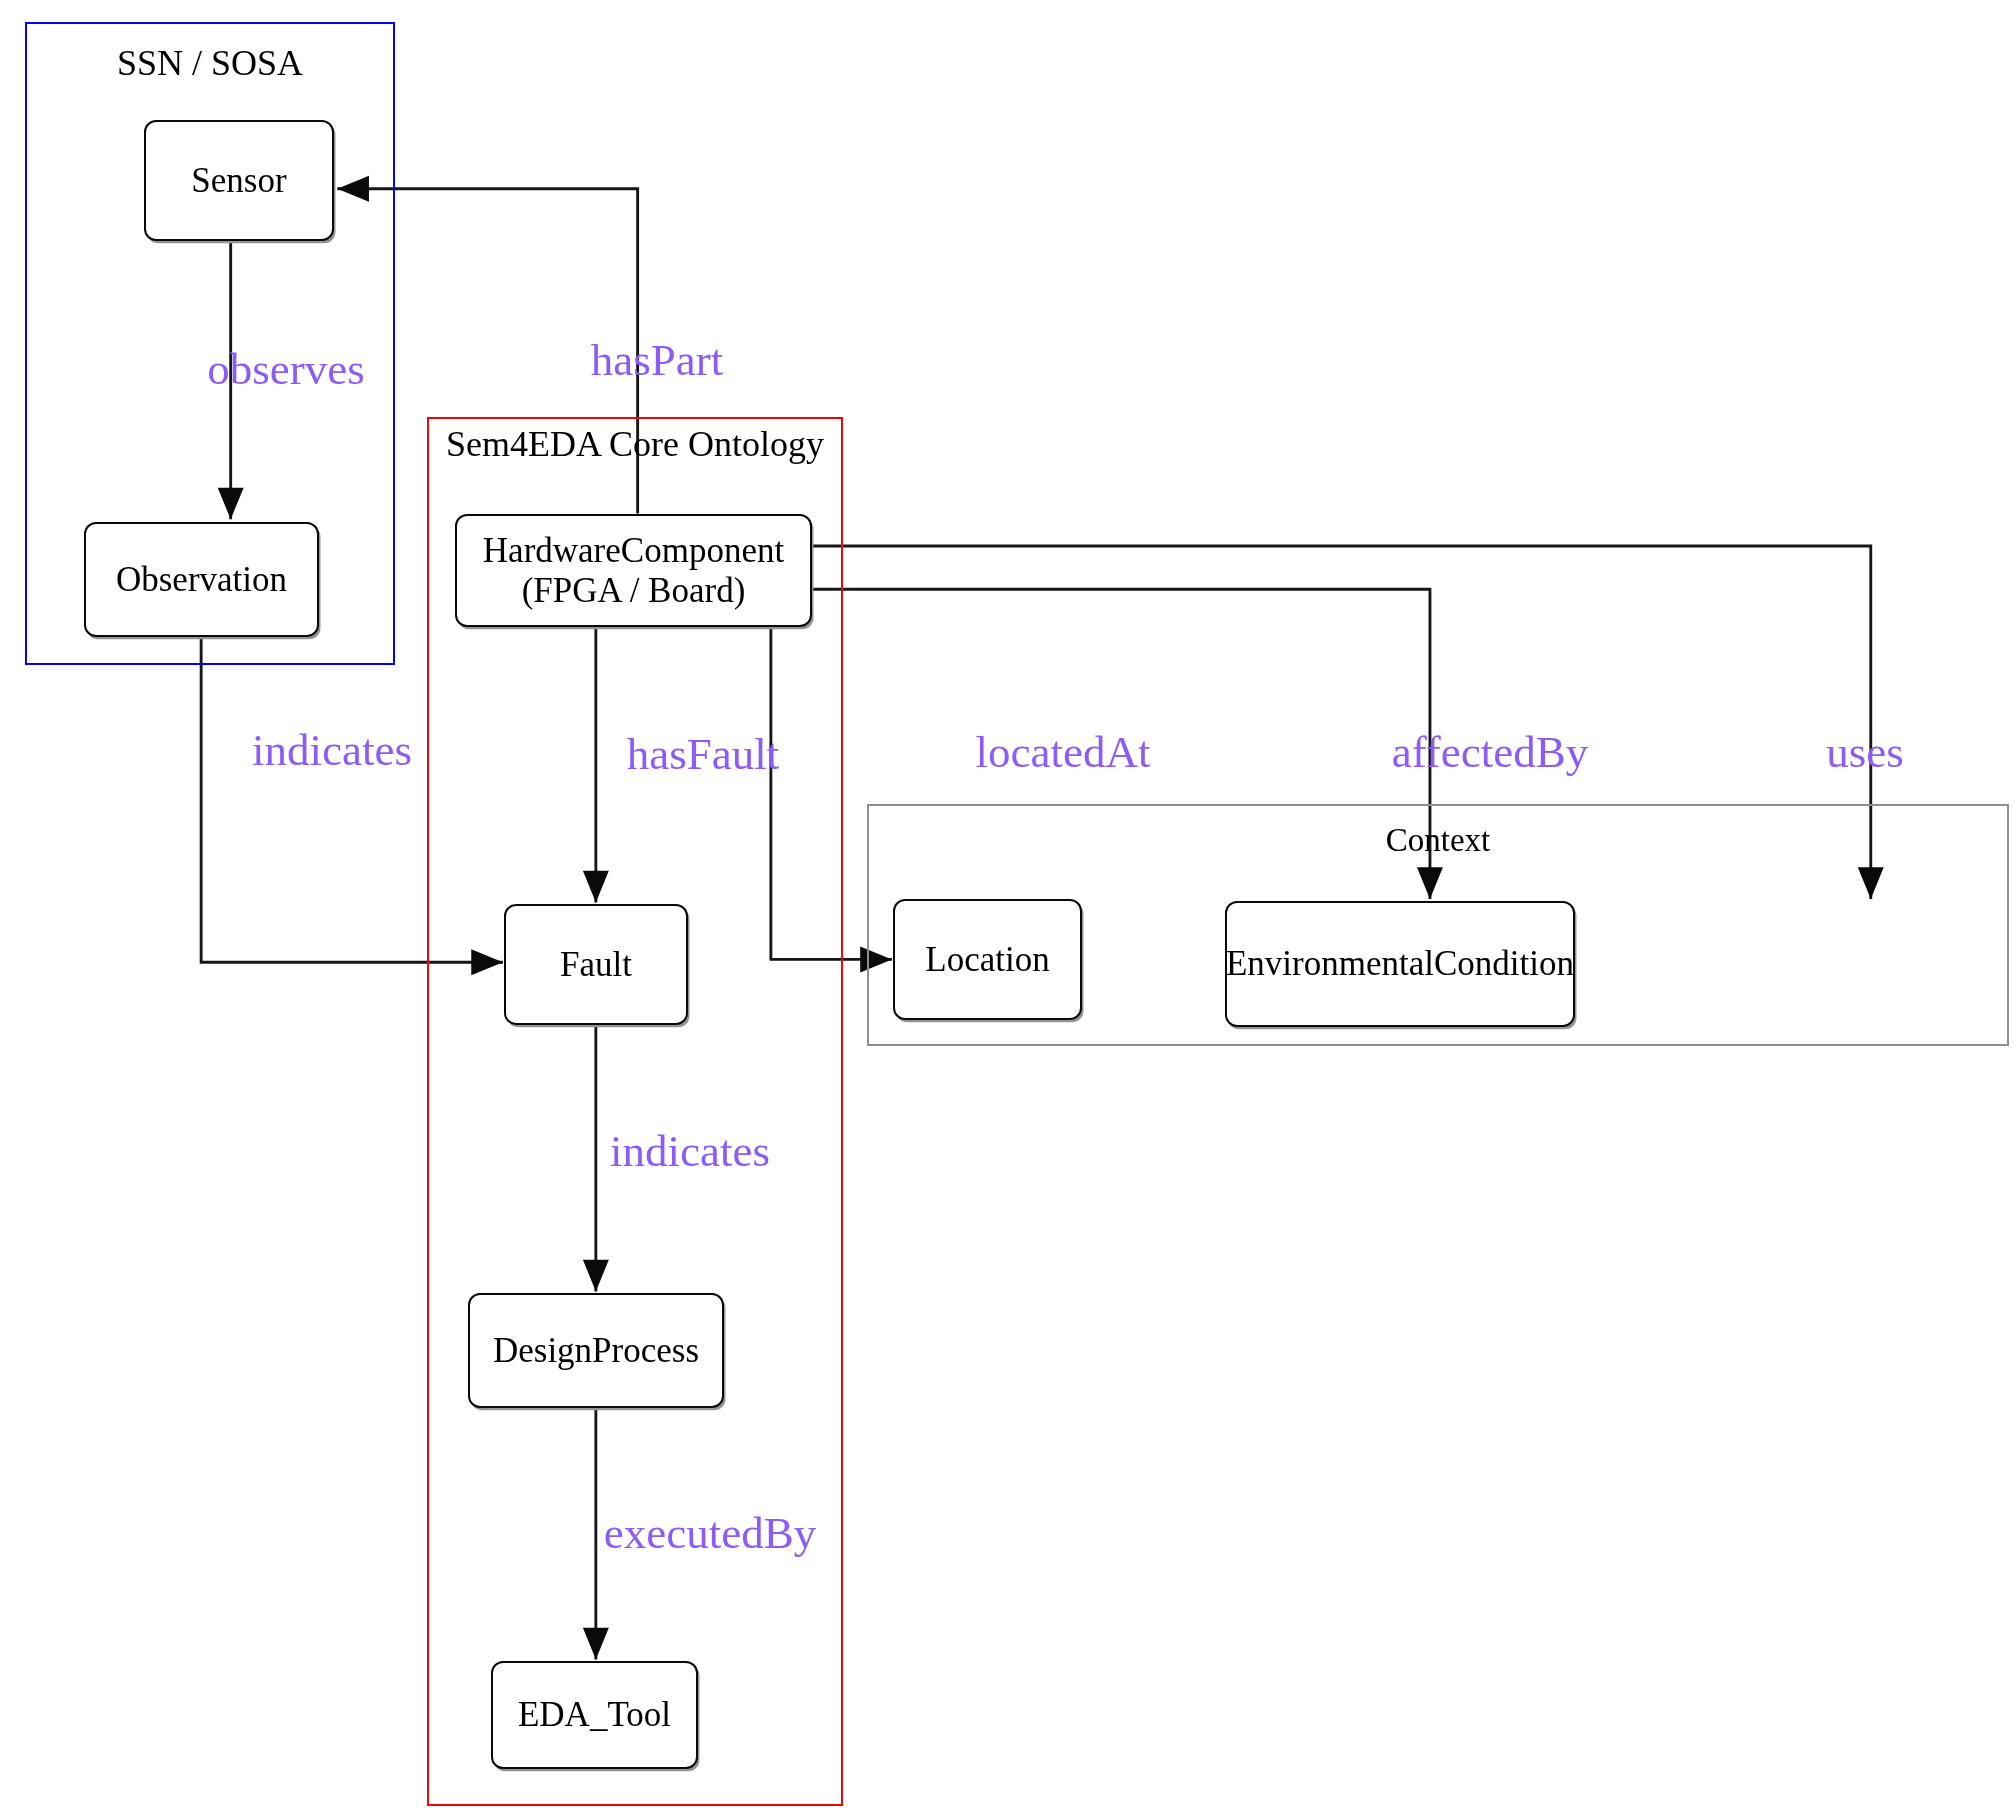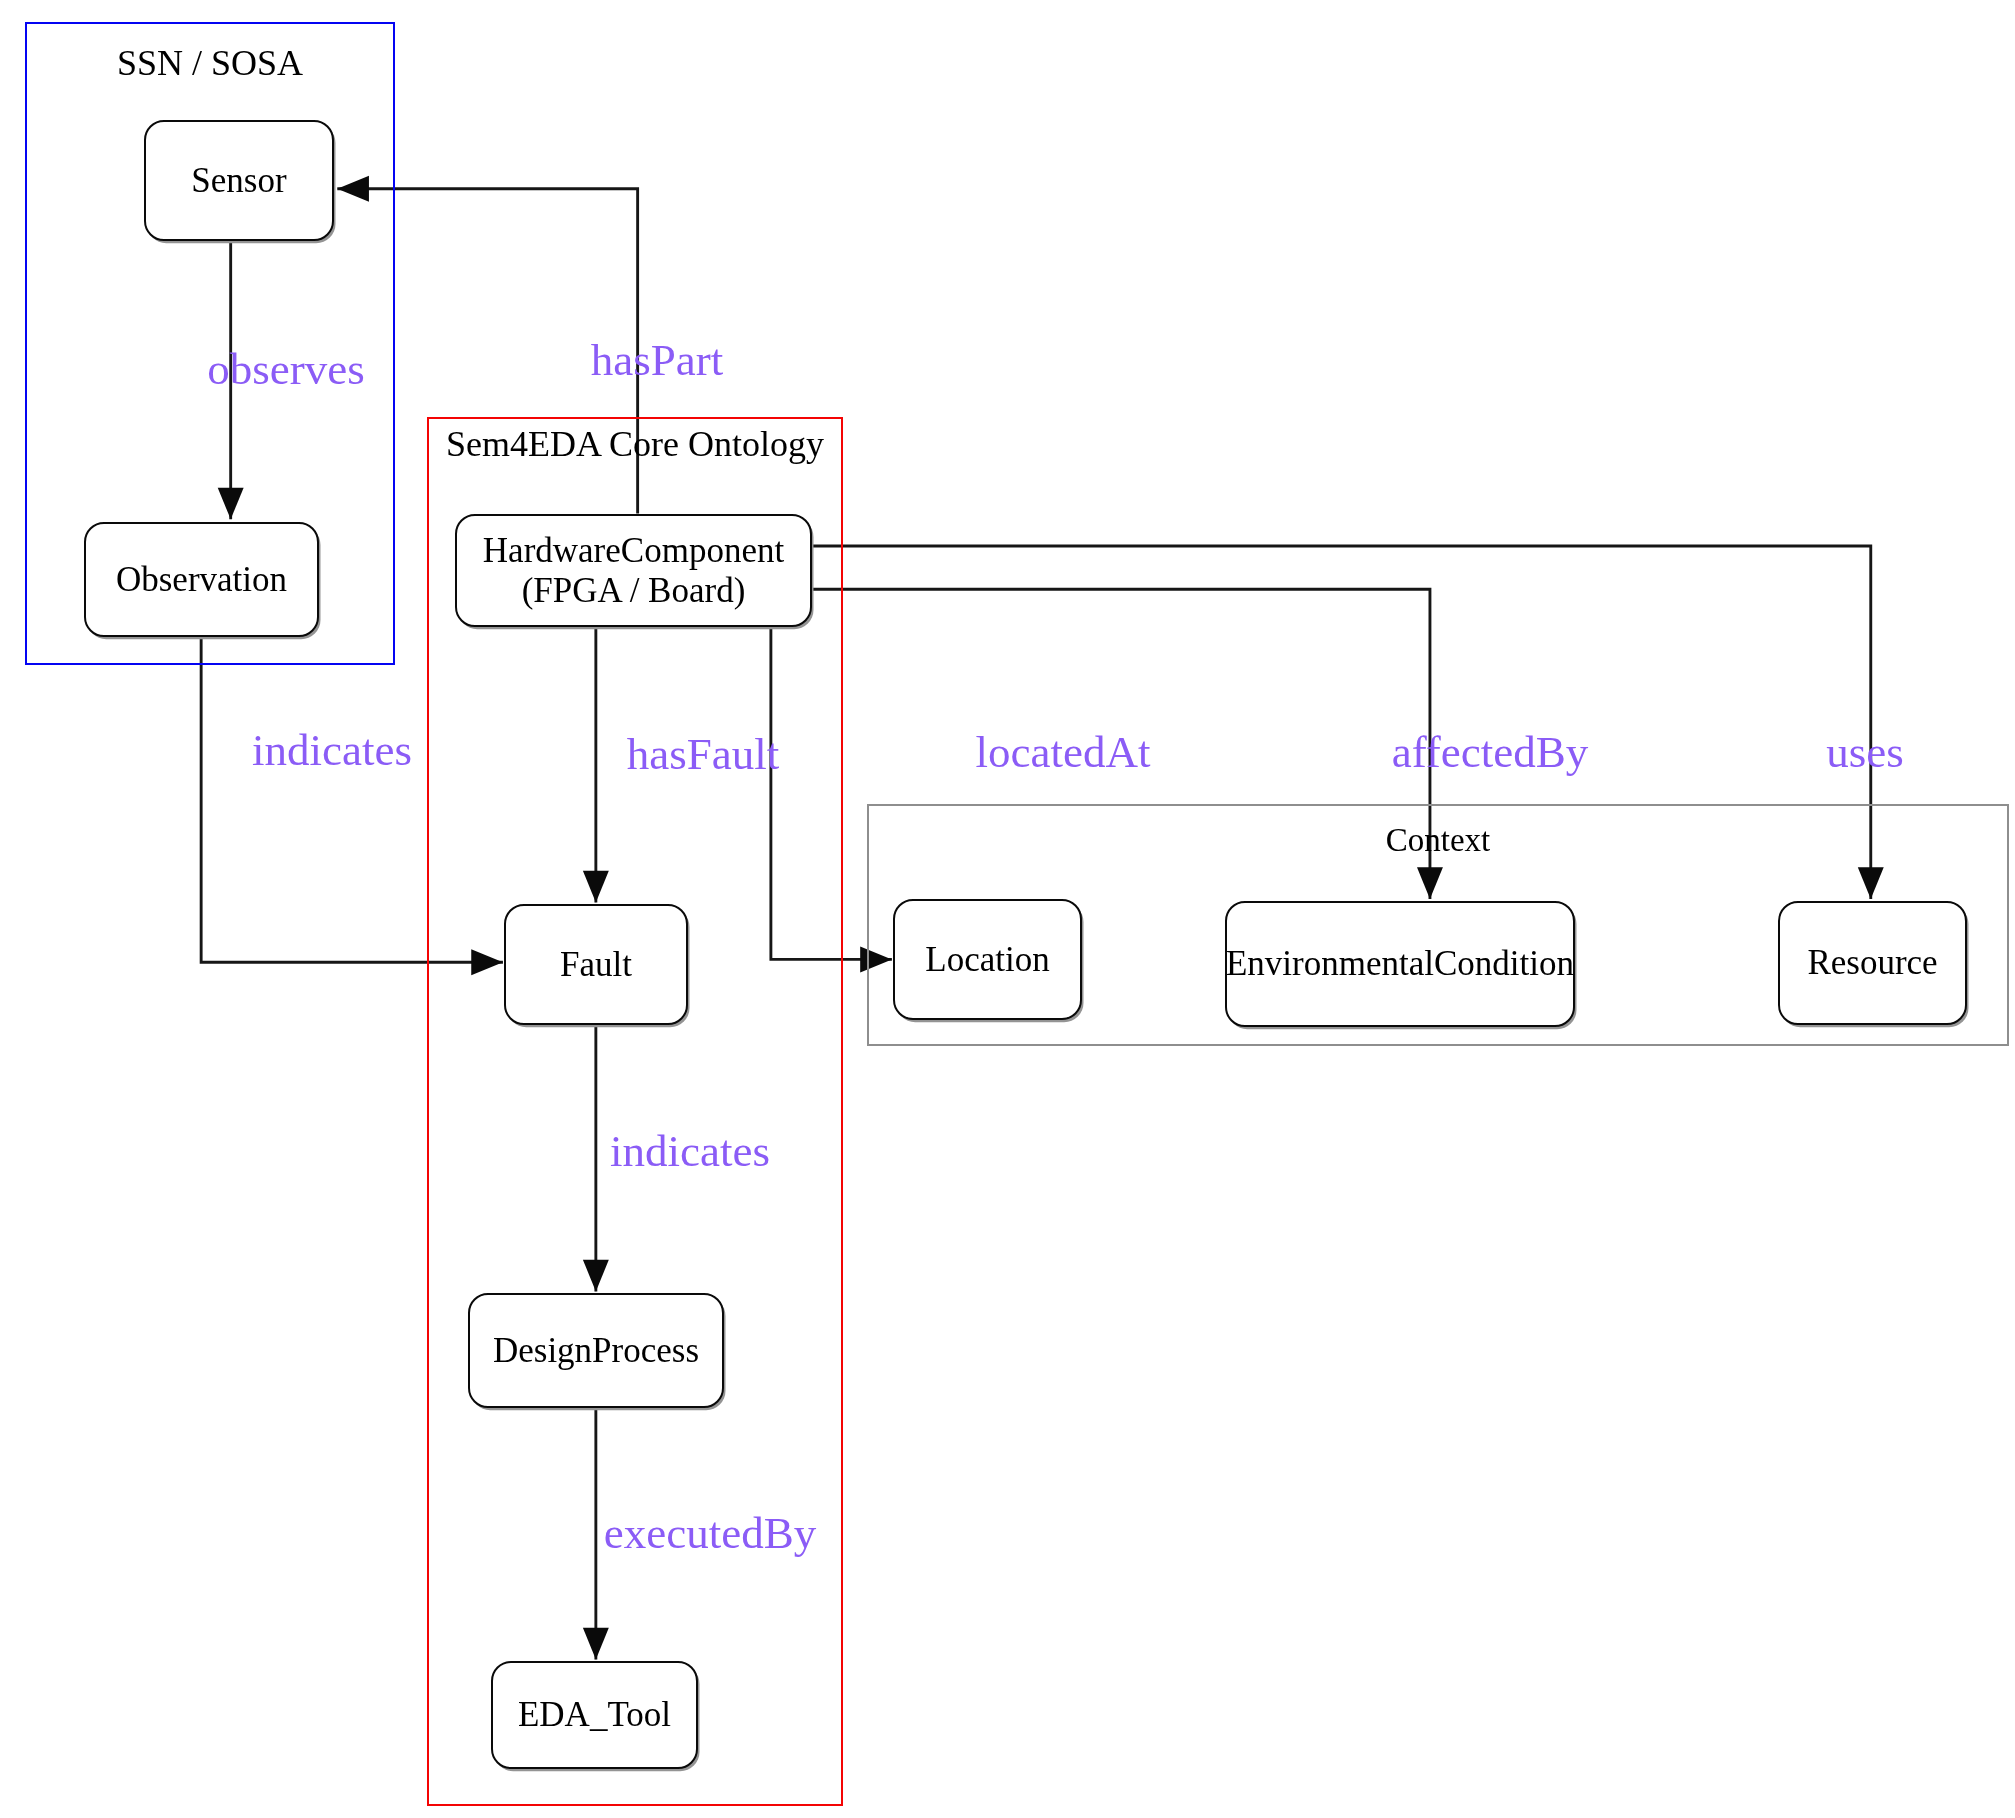--- a/index.html
+++ b/index.html
@@ -20,21 +20,21 @@
   #group-ssn{left:25px;top:21.6px;width:370px;height:643px;border-color:#0404f2;}
   #group-ssn .group-title{top:20px;}
   #group-sem4eda{left:427px;top:417px;width:416px;height:1389px;border-color:#f40404;}
   #group-sem4eda .group-title{top:6px;}
   #group-context{left:867px;top:804px;width:1142px;height:242px;border-color:#8e8e8e;}
   #group-context .group-title{top:16px;font-size:33px;}
 
   
   .node{
     position:absolute;box-sizing:border-box;
-    background:#ffffff;border:2.2px solid #0a0a0a;border-radius:20px;
+    background:#ffffff;border:2.2px solid #0a0a0a;border-radius:12px;
     display:flex;flex-direction:column;align-items:center;justify-content:center;
     font-size:35px;line-height:1.12;text-align:center;white-space:nowrap;
     box-shadow:2.2px 2.9px 0 -0.7px #949494;
   }
   #node-sensor       {left:144px; top:120px;  width:190px;height:121px;}
   #node-observation  {left:84px; top:522px;  width:235px;height:115px;}
   #node-hardware     {left:455px; top:514px;  width:357px;height:113px;}
   #node-fault        {left:504px; top:904px; width:184px;height:121px;}
   #node-location     {left:893px;top:899px; width:189px;height:121px;}
   #node-environmental{left:1225px;top:901px; width:350px;height:126px;}
@@ -110,23 +110,20 @@
   </div>
   <div class="node" id="node-eda">
     <span>EDA_Tool</span>
   </div>
   <div class="node" id="node-location">
     <span>Location</span>
   </div>
   <div class="node" id="node-environmental">
     <span>EnvironmentalCondition</span>
   </div>
-  <div class="node" id="node-resource">
-    <span>Resource</span>
-  </div>
 
   <div class="edge-label" id="lbl-observes">observes</div>
   <div class="edge-label" id="lbl-haspart">hasPart</div>
   <div class="edge-label" id="lbl-indicates">indicates</div>
   <div class="edge-label" id="lbl-hasfault">hasFault</div>
   <div class="edge-label" id="lbl-locatedat">locatedAt</div>
   <div class="edge-label" id="lbl-affectedby">affectedBy</div>
   <div class="edge-label" id="lbl-uses">uses</div>
   <div class="edge-label" id="lbl-causedby">indicates</div>
   <div class="edge-label" id="lbl-executedby">executedBy</div>

